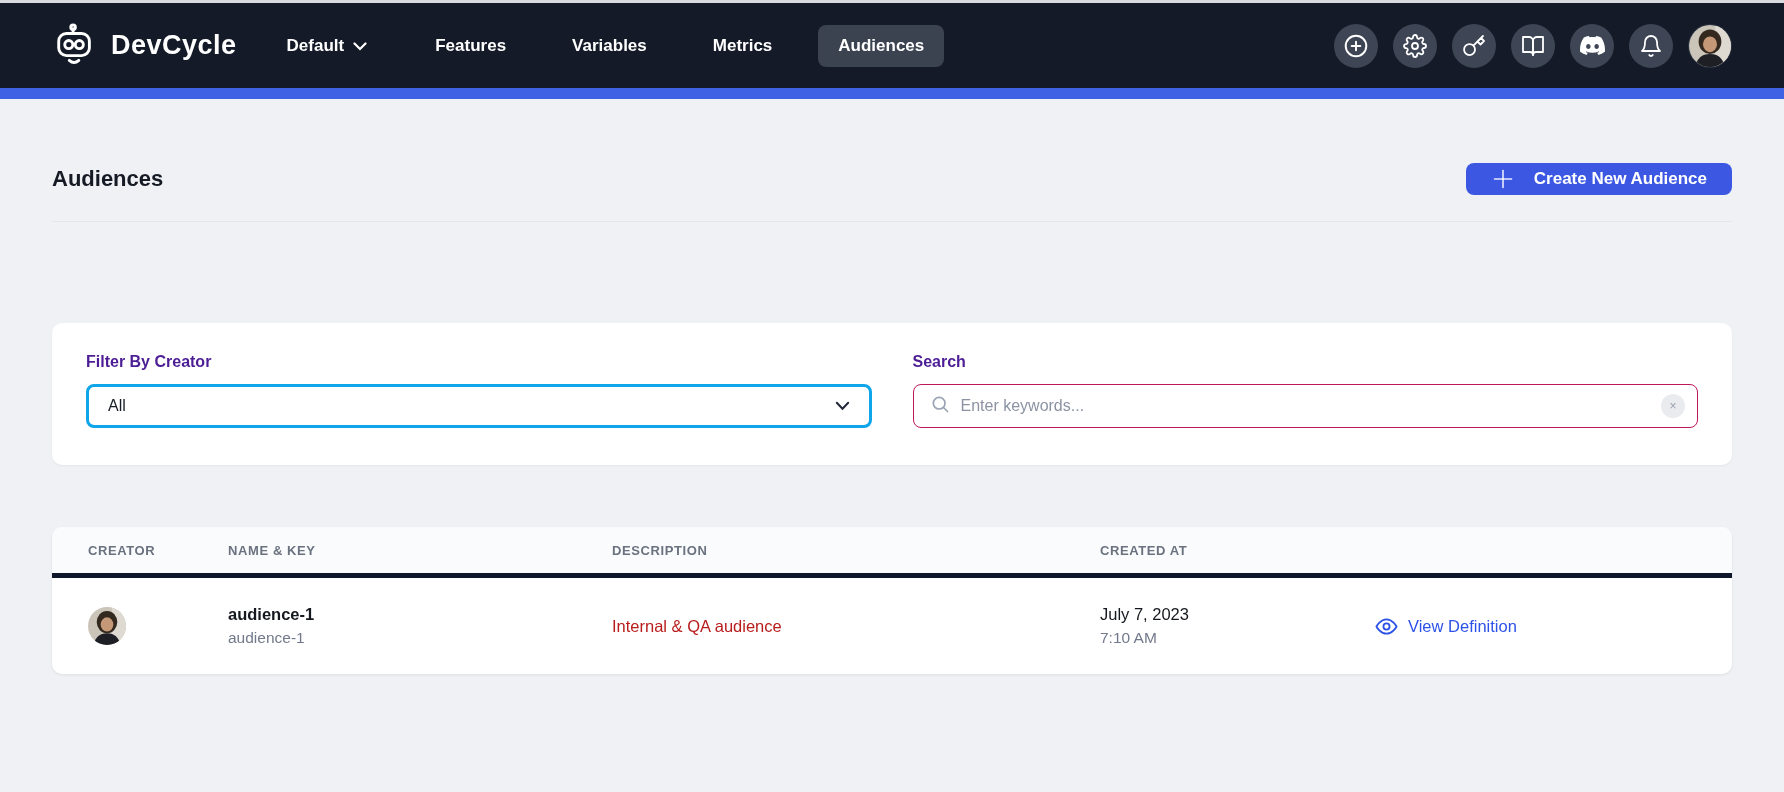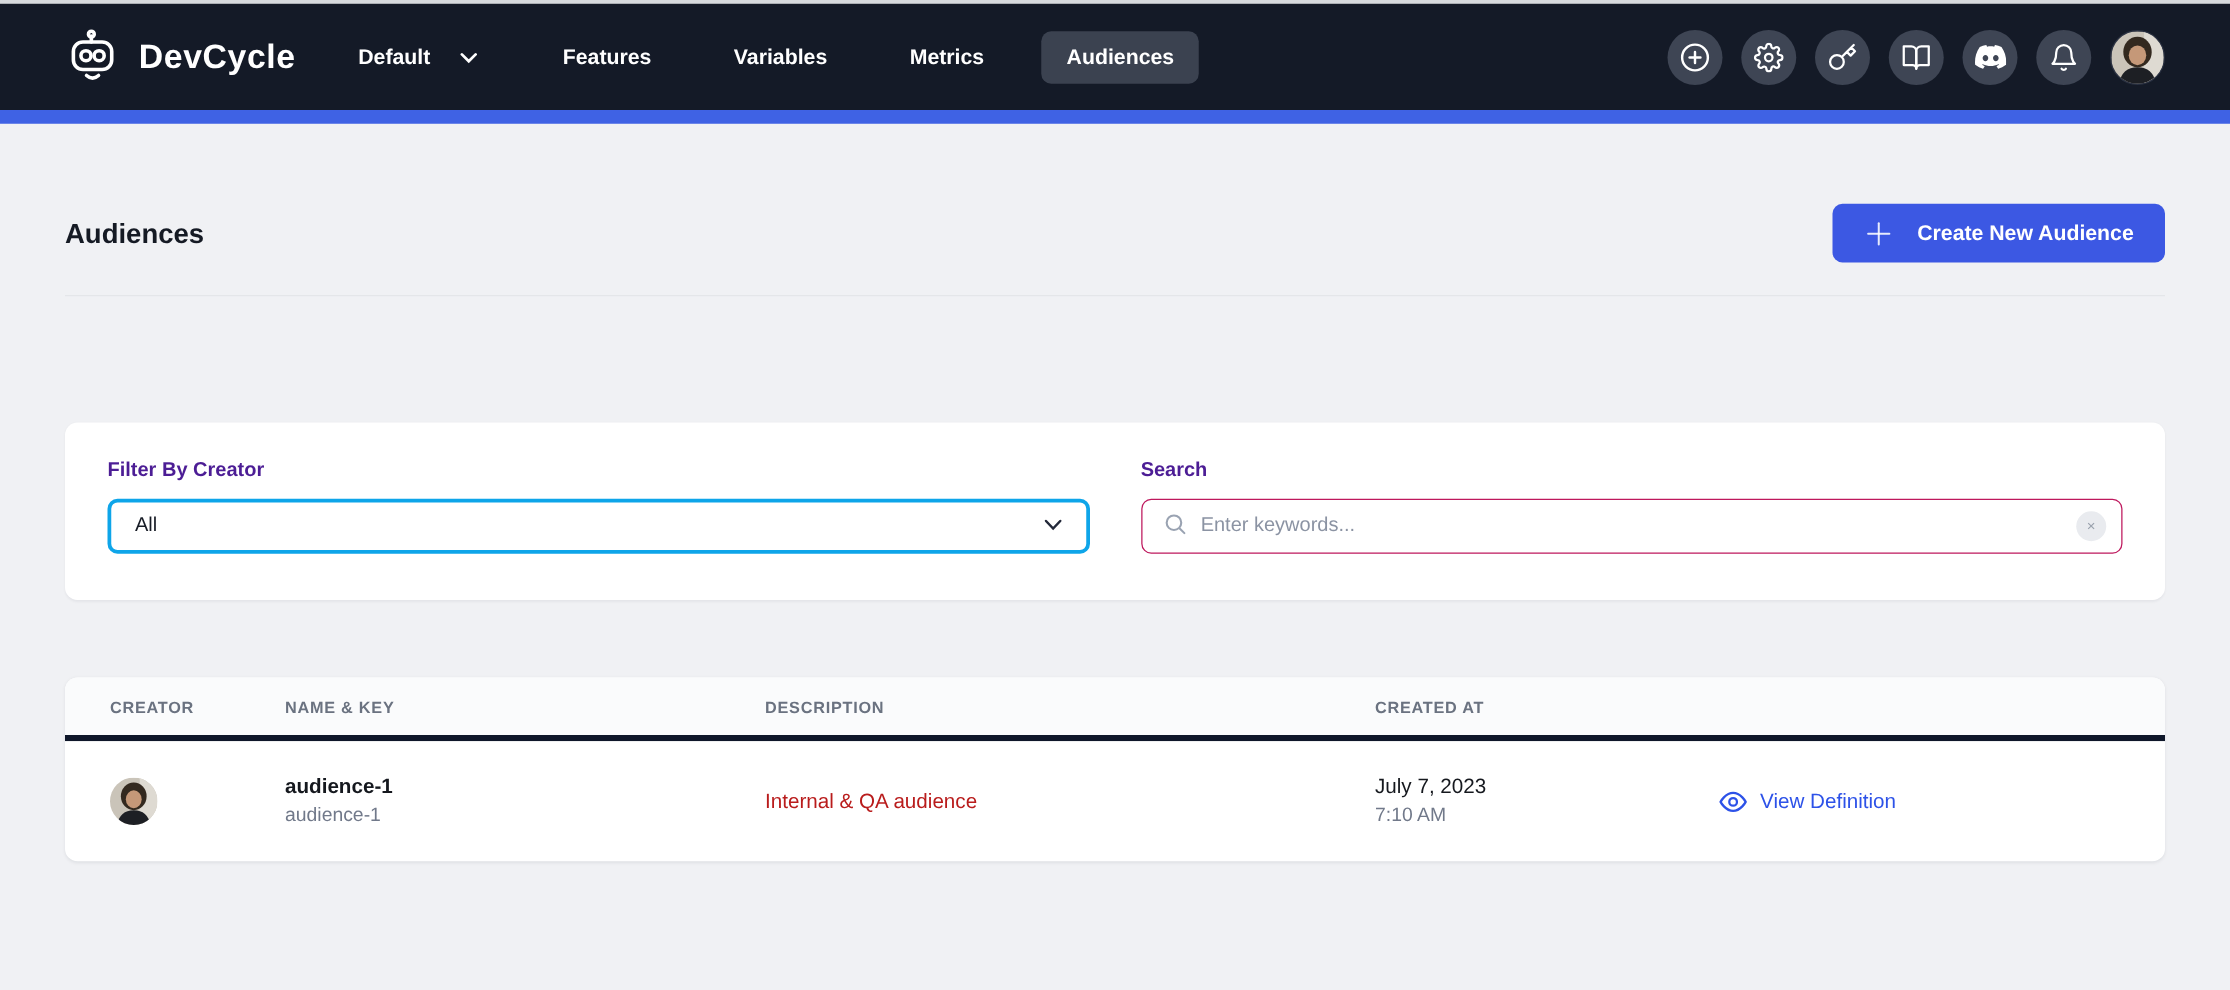--- a/index.html
+++ b/index.html
@@ -18,21 +18,21 @@
     height:85px; background:#141a27;
     display:flex; align-items:center;
     padding:10px 52px;
   }
   .logo { display:flex; align-items:center; gap:13px; }
   .logo svg { display:block; }
   .logo-text {
     color:#ffffff; font-size:27px; font-weight:bold; letter-spacing:0.5px;
   }
   .project-selector {
-    margin-left:50px; display:flex; align-items:center; gap:24px;
+    margin-left:50px; display:flex; align-items:center; gap:9px;
     color:#ffffff; font-size:17px; font-weight:600; cursor:pointer;
   }
   .nav-items { display:flex; align-items:center; margin-left:48px; }
   .nav-item {
     color:#ffffff; font-size:17px; font-weight:600;
     padding:11px 20px; margin-right:26px; cursor:pointer; border-radius:8px;
   }
   .nav-item.active { background:#3b4250; margin-right:0; }
   .nav-spacer { flex:1; }
   .nav-actions { display:flex; align-items:center; gap:15px; }
@@ -50,21 +50,21 @@
 
   
   .page-head {
     margin:0 52px; padding-top:64px; padding-bottom:26px;
     border-bottom:1px solid #e4e6e9;
     display:flex; justify-content:space-between; align-items:center;
   }
   .page-title { font-size:22px; font-weight:bold; color:#151a24; }
   .create-btn {
     background:#3c58e3; color:#ffffff; border:none; border-radius:8px;
-    height:47px; padding:0 25px; font-size:17px; font-weight:600;
+    height:32px; padding:0 25px; font-size:17px; font-weight:600;
     font-family:"Liberation Sans", sans-serif;
     display:flex; align-items:center; gap:19px; cursor:pointer;
   }
   .create-btn svg { display:block; }
 
   
   .filter-panel {
     margin:101px 52px 0; background:#ffffff; border-radius:10px;
     padding:30px 34px 37px;
     display:flex; gap:41px;

